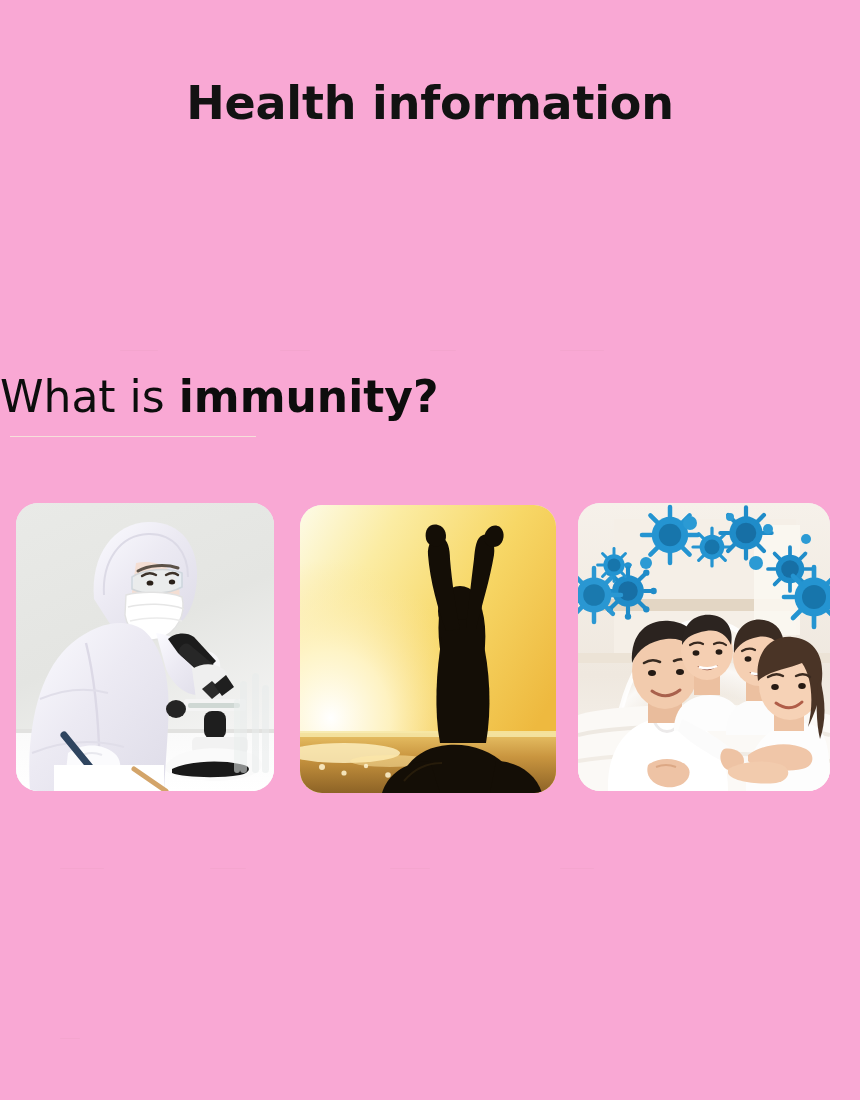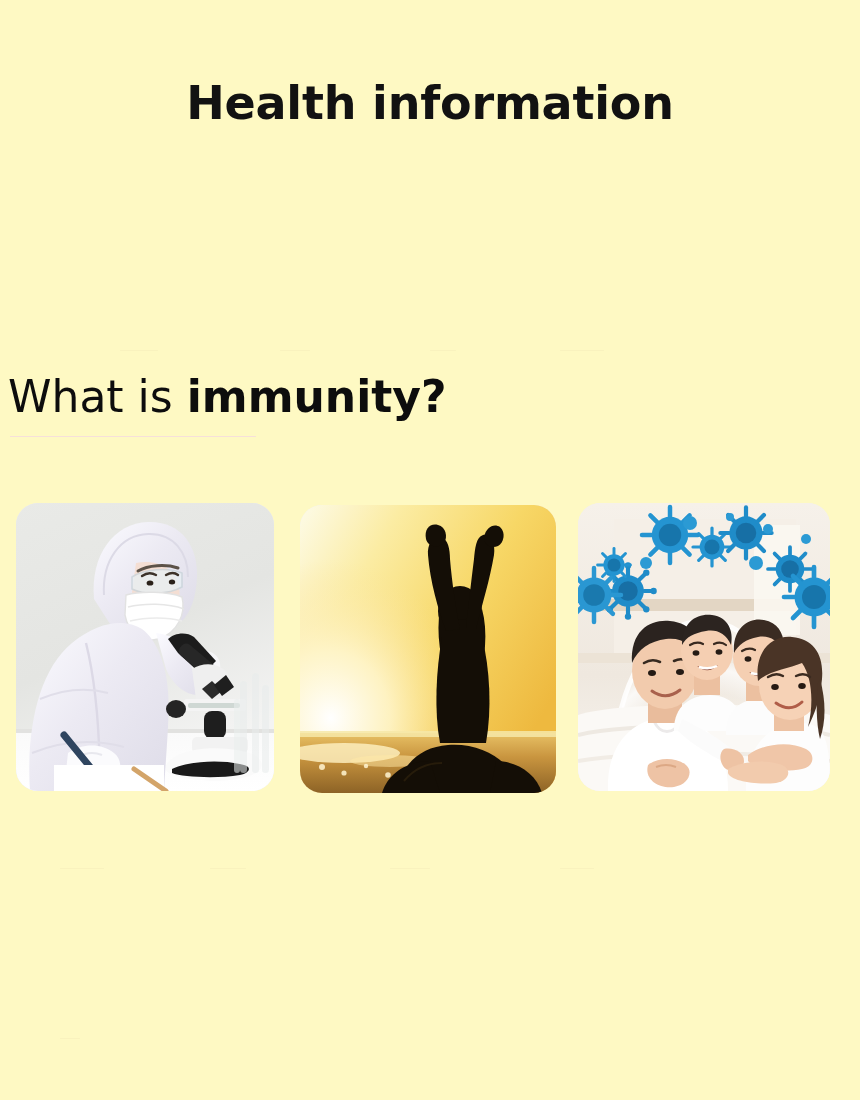--- a/index.html
+++ b/index.html
@@ -12,42 +12,42 @@
     background: #fdf2f0;
     font-family: "DejaVu Sans", "Liberation Sans", sans-serif;
     overflow: hidden;
     position: relative;
   }
 
   .slide {
     position: relative;
     width: 860px;
     height: 1100px;
-    background: #fef9c3;
+    background: #f9a8d4;
     overflow: hidden;
   }
 
   
   .page-title {
     position: absolute;
     left: 0;
     top: 78px;
     width: 860px;
     text-align: center;
     font-size: 46px;
     font-weight: 700;
     color: #121212;
     letter-spacing: -0.2px;
     line-height: 1.1;
   }
 
   
   .section-heading {
     position: absolute;
-    left: 8px;
+    left: 0;
     top: 372px;
     font-size: 44px;
     color: #0d0d0d;
     line-height: 1.15;
     white-space: nowrap;
   }
   .section-heading .light { font-weight: 400; }
   .section-heading .strong { font-weight: 700; }
 
   .heading-rule {

